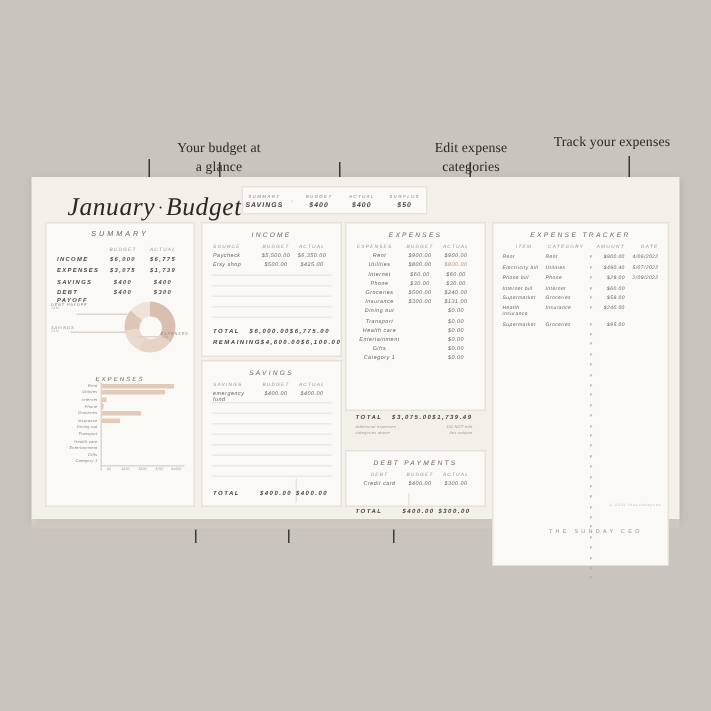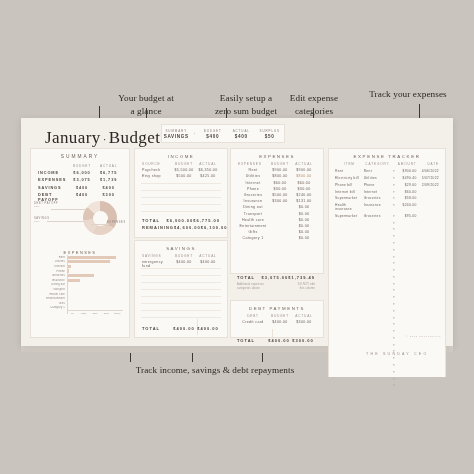--- a/index.html
+++ b/index.html
@@ -32,21 +32,21 @@
     height:1px;
   }
 
   
   .sheet{
     position:absolute;
     left:21px;top:118px;width:432px;height:228px;
     background:#f3efe9;
     box-shadow:0 2px 6px rgba(80,72,64,.18);
   }
-  .sheet-inner{position:absolute;inset:0;}
+  .sheet-inner{position:absolute;inset:0;font-style:italic;}
   .sheet-shadow-bottom{
     position:absolute;left:21px;top:346px;width:432px;height:7px;
     background:linear-gradient(#ded8d0,#cdc7c0);
   }
 
   .title{
     position:absolute;left:24px;top:10px;
     font-family:"Liberation Serif", serif;
     font-size:17px;color:#2c2724;letter-spacing:.4px;
     white-space:nowrap;
@@ -160,43 +160,36 @@
 
   <div class="leader" style="left:99px;top:106px;height:46px;"></div>
 
   <div class="callout" style="left:100px;top:80px;width:92px;white-space:pre-line;">
     <span>Your budget at
 a glance</span>
   </div>
   <div class="leader" style="left:146px;top:108px;height:26px;"></div>
   <div class="leader-h" style="left:146px;top:133px;width:17px;"></div>
 
-  <div class="callout" style="left:198px;top:80px;width:96px;white-space:pre-line;">
-    <span>Easily setup a
-zero sum budget</span>
-  </div>
   <div class="leader" style="left:226px;top:108px;height:62px;"></div>
   <div class="leader-h" style="left:226px;top:169px;width:-0px;"></div>
 
   <div class="callout" style="left:272px;top:80px;width:84px;white-space:pre-line;">
     <span>Edit expense
 categories</span>
   </div>
   <div class="leader" style="left:313px;top:108px;height:62px;"></div>
   <div class="leader-h" style="left:258px;top:169px;width:56px;"></div>
 
   <div class="callout" style="left:353px;top:88px;width:110px;">
     <span>Track your expenses</span>
   </div>
   <div class="leader" style="left:419px;top:104px;height:40px;"></div>
   <div class="leader-h" style="left:390px;top:143px;width:30px;"></div>
 
-  <div class="callout" style="left:93px;top:364px;width:244px;">
-    <span>Track income, savings &amp; debt repayments</span>
-  </div>
   <div class="leader" style="left:130px;top:330px;height:32px;"></div>
   <div class="leader" style="left:192px;top:330px;height:32px;"></div>
   <div class="leader" style="left:262px;top:330px;height:32px;"></div>
 
   <div class="sheet-shadow-bottom"></div>
   <div class="sheet">
     <div class="sheet-inner">
 
       <div class="title">
         <span>January</span><span class="dot">·</span><span>Budget</span>

